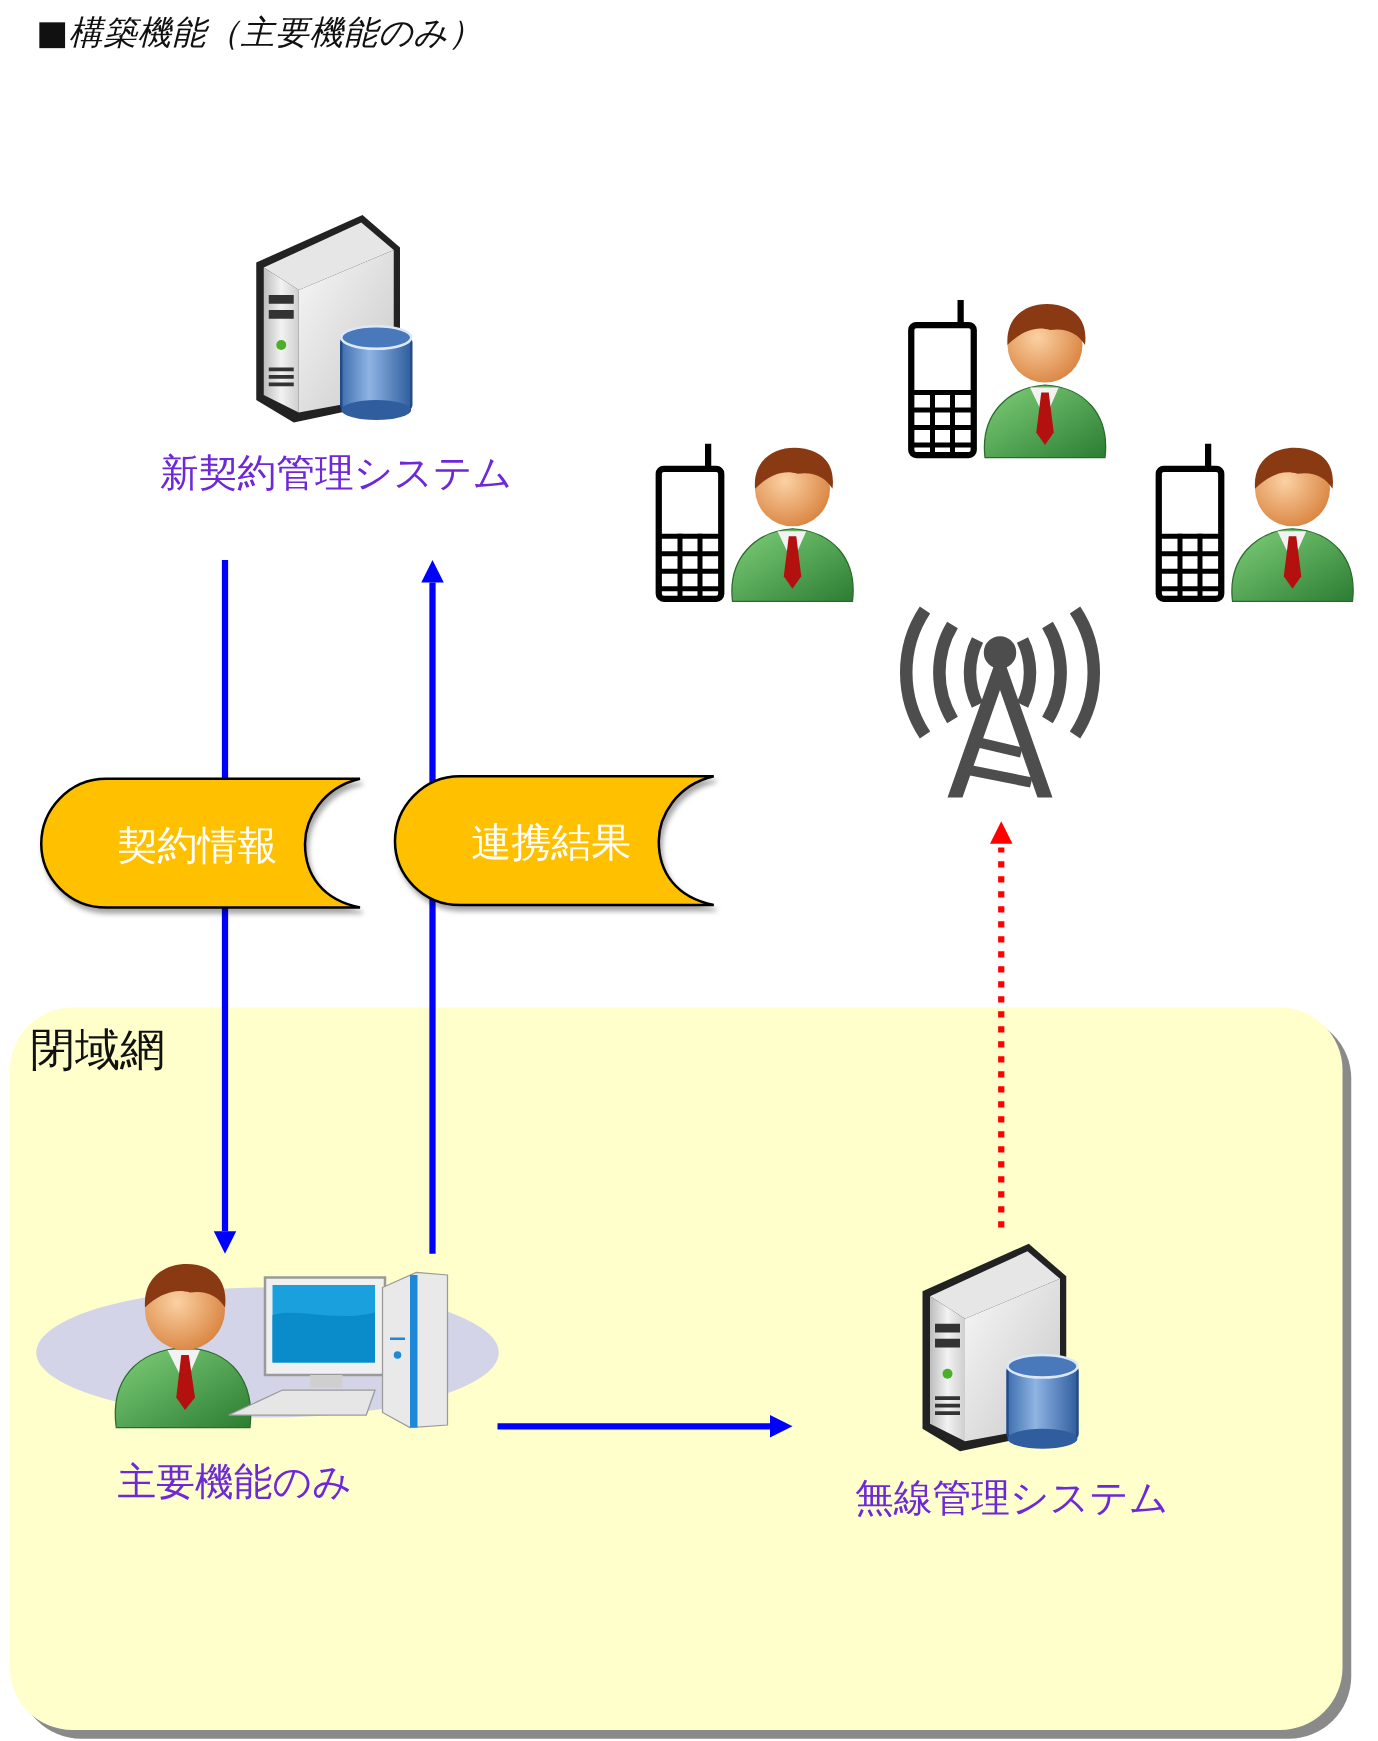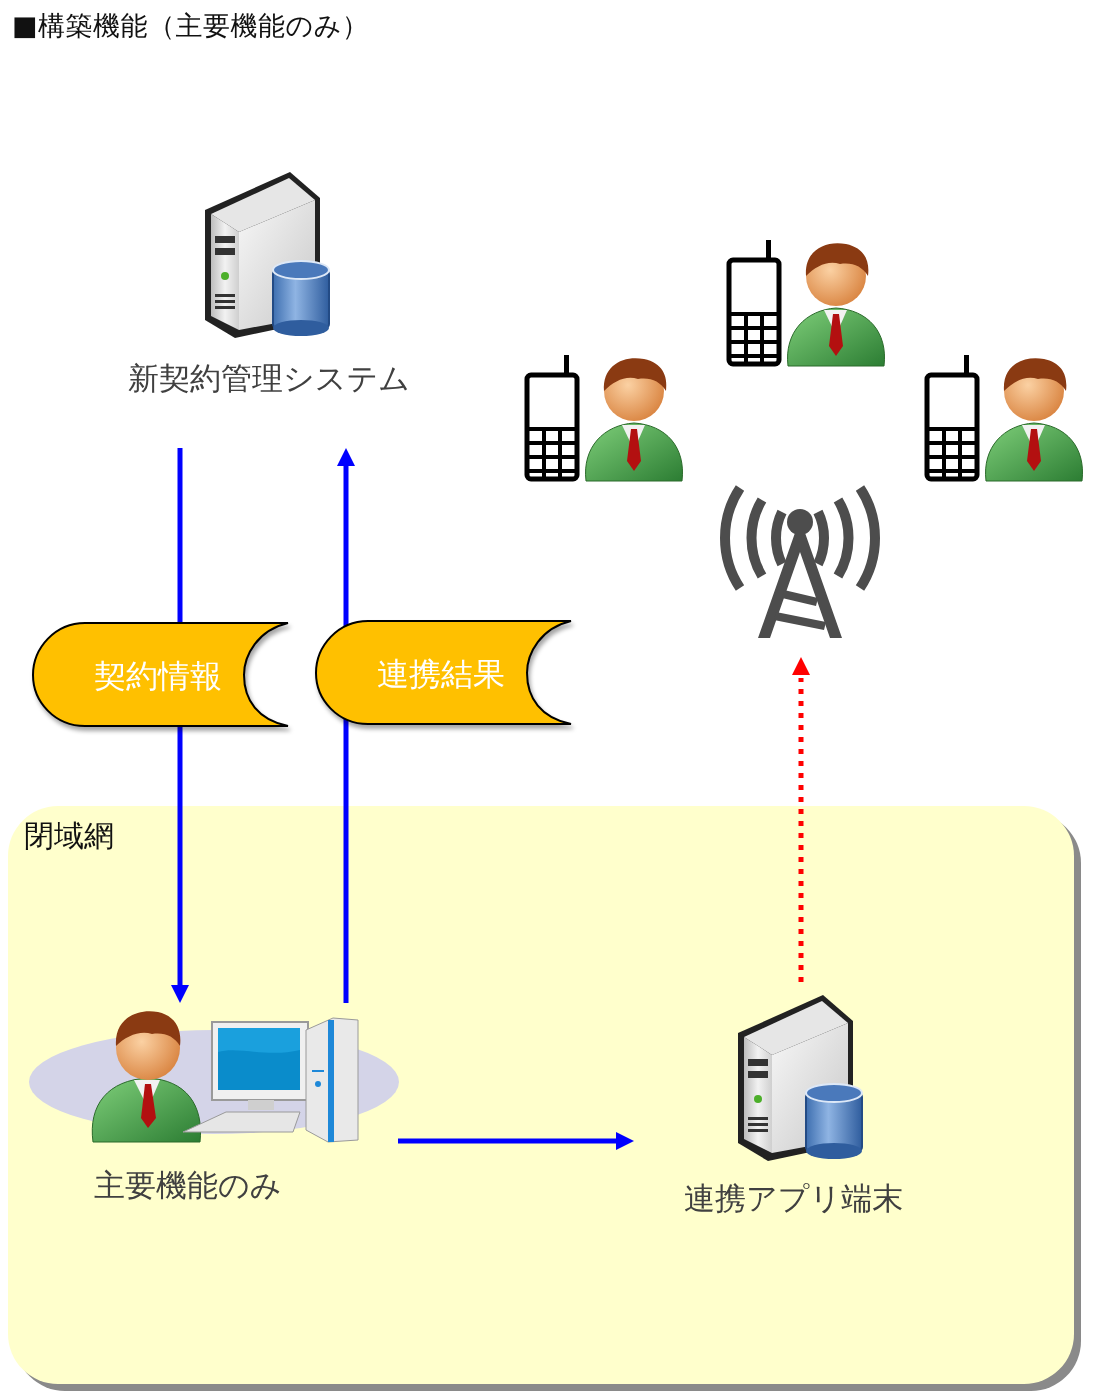--- a/index.html
+++ b/index.html
@@ -1,23 +1,23 @@
 <!DOCTYPE html>
 <html><head>
 <meta charset="utf-8">
 <style>
   html, body { margin:0; padding:0; background:#ffffff; }
   body { width:1102px; height:1393px; position:relative; overflow:hidden;
          font-family:"DejaVu Sans", "Liberation Sans", sans-serif; color:#111; }
   .abs { position:absolute; }
-  .title { left:12px; top:8px; font-size:27px; letter-spacing:0.5px; }
-  .label { font-size:31px; white-space:nowrap; color:#404040; }
+  .title { left:29px; top:8px; font-size:27px; letter-spacing:0.5px;font-style:italic; }
+  .label { font-size:31px; white-space:nowrap; color:#6d28d9; }
   .zone { left:8px; top:806px; width:1066px; height:578px; background:#ffffcc;
           border-radius:50px; box-shadow:7px 7px 0 #8a8a8a; }
-  .zone-label { left:24px; top:816px; font-size:30px; }
+  .zone-label { left:24px; top:816px; font-size:36px; }
   svg { position:absolute; overflow:visible; }
   .tag-text { font-size:32px; fill:#ffffff; font-family:"DejaVu Sans", sans-serif; }
 </style>
 </head>
 <body>
 
 <div class="abs title">■構築機能（主要機能のみ）</div>
 
 <div class="abs zone"></div>
 <div class="abs zone-label">閉域網</div>
@@ -63,21 +63,21 @@
   <rect x="20" y="66" width="20" height="7" fill="#333"></rect>
   <rect x="20" y="78" width="20" height="7" fill="#333"></rect>
   <circle cx="30" cy="106" r="4" fill="#4caf2a"></circle>
   <rect x="20" y="124" width="20" height="3" fill="#333"></rect>
   <rect x="20" y="130" width="20" height="3" fill="#333"></rect>
   <rect x="20" y="136" width="20" height="3" fill="#333"></rect>
   <rect x="78" y="100" width="56" height="58" rx="4" fill="url(#dbBody)" stroke="#234b85" stroke-width="2"></rect>
   <ellipse cx="106" cy="158" rx="28" ry="8" fill="#2f5d9e"></ellipse>
   <ellipse cx="106" cy="100" rx="28" ry="9" fill="#4a79bb" stroke="#dde8f7" stroke-width="2"></ellipse>
 </svg>
-<div class="abs label" style="left:684px;top:1178px">連携アプリ端末</div>
+<div class="abs label" style="left:684px;top:1178px">無線管理システム</div>
 
 <svg style="left:28px;top:1000px" width="372" height="150" viewBox="0 0 372 150">
   <defs>
     <radialGradient id="face" cx="0.4" cy="0.4" r="0.7">
       <stop offset="0" stop-color="#fbd1a3"></stop>
         <stop offset="1" stop-color="#d77f3a"></stop>
     </radialGradient>
     <linearGradient id="suit" x1="0" y1="0" x2="1" y2="1">
       <stop offset="0" stop-color="#7fcf7a"></stop>
         <stop offset="1" stop-color="#2c7d33"></stop>

